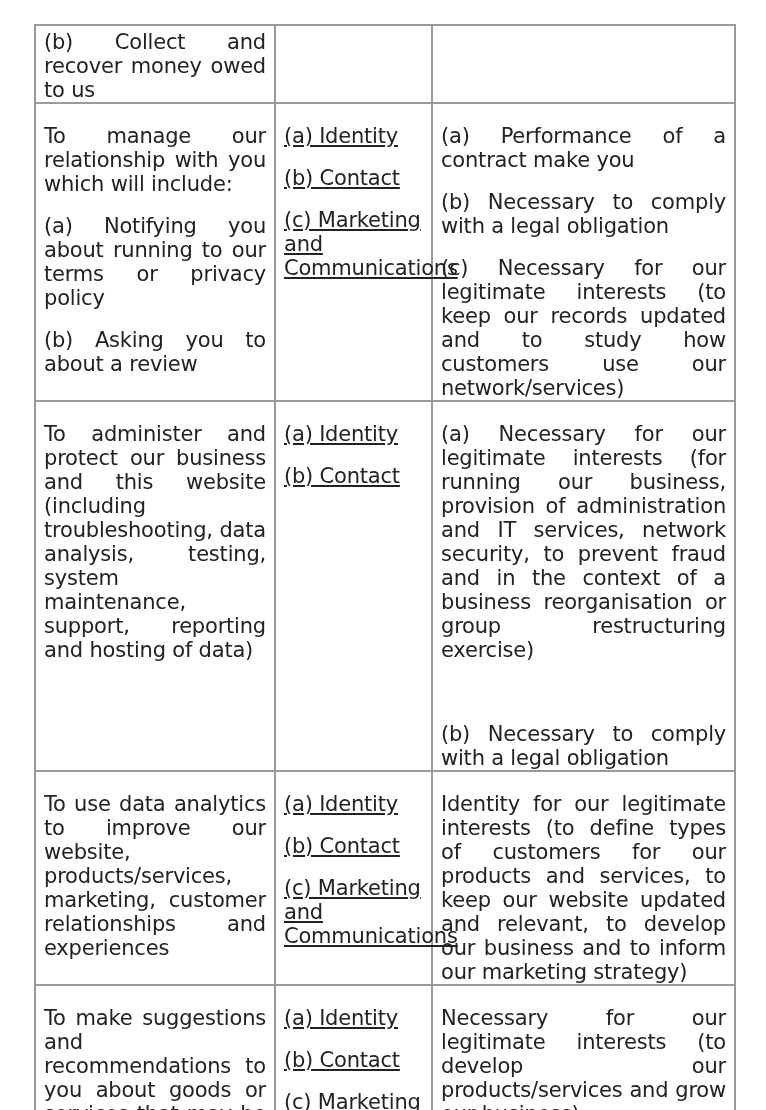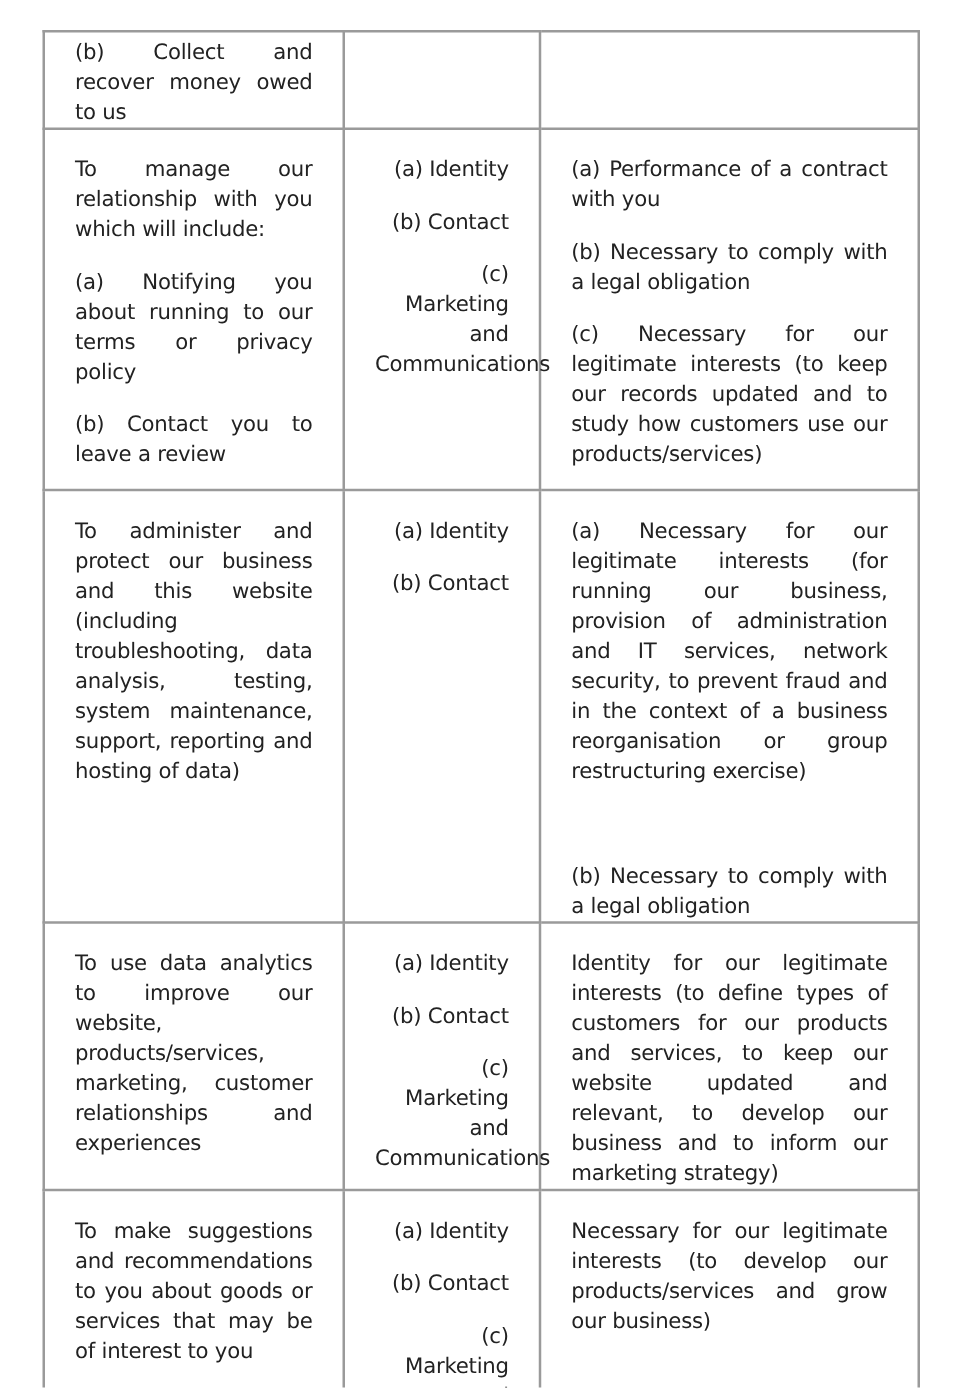--- a/index.html
+++ b/index.html
@@ -19,30 +19,30 @@
     position: absolute;
     left: 34px;
     top: 24px;
     width: 700px;
     border-collapse: collapse;
     table-layout: fixed;
   }
   .doc-table td {
     border: 2px solid #9a9a9a;
     vertical-align: top;
-    padding: 0 24px;
-    font-size: 17px;
+    padding: 0 8px;
+    font-size: 21px;
     line-height: 24px;
     text-align: justify;
     letter-spacing: -0.2px;
   }
   .doc-table col.c1 { width: 240px; }
   .doc-table col.c2 { width: 157px; }
   .doc-table col.c3 { width: 303px; }
-  .doc-table td.c2cell { text-align: right; }
+  .doc-table td.c2cell { text-align: left; text-decoration: underline; }
   .doc-table td p {
     margin: 0 0 18px 0;
   }
   .doc-table td p:last-child { margin-bottom: 0; }
   .doc-table td p.spaced { margin-top: 60px; }
   tr.r0 td { height: 67px; padding-top: 4px; padding-bottom: 0; }
   tr.r1 td { height: 289px; padding-top: 20px; }
   tr.r2 td { height: 220px; padding-top: 20px; }
   tr.r3 td { height: 166px; padding-top: 20px; }
   tr.r4 td { height: 150px; padding-top: 20px; }
@@ -63,31 +63,31 @@
         <p>(b) Collect and recover money owed to us</p>
       </td>
       <td class="c2cell"></td>
       <td></td>
     </tr>
 
     <tr class="r1">
       <td>
         <p>To manage our relationship with you which will include:</p>
         <p>(a) Notifying you about running to our terms or privacy policy</p>
-        <p>(b) Contact you to leave a review</p>
+        <p>(b) Asking you to about a review</p>
       </td>
       <td class="c2cell">
         <p>(a) Identity</p>
         <p>(b) Contact</p>
         <p>(c) Marketing and Communications</p>
       </td>
       <td>
-        <p>(a) Performance of a contract with you</p>
+        <p>(a) Performance of a contract make you</p>
         <p>(b) Necessary to comply with a legal obligation</p>
-        <p>(c) Necessary for our legitimate interests (to keep our records updated and to study how customers use our products/services)</p>
+        <p>(c) Necessary for our legitimate interests (to keep our records updated and to study how customers use our network/services)</p>
       </td>
     </tr>
 
     <tr class="r2">
       <td>
         <p>To administer and protect our business and this website (including troubleshooting, data analysis, testing, system maintenance, support, reporting and hosting of data)</p>
       </td>
       <td class="c2cell">
         <p>(a) Identity</p>
         <p>(b) Contact</p>

